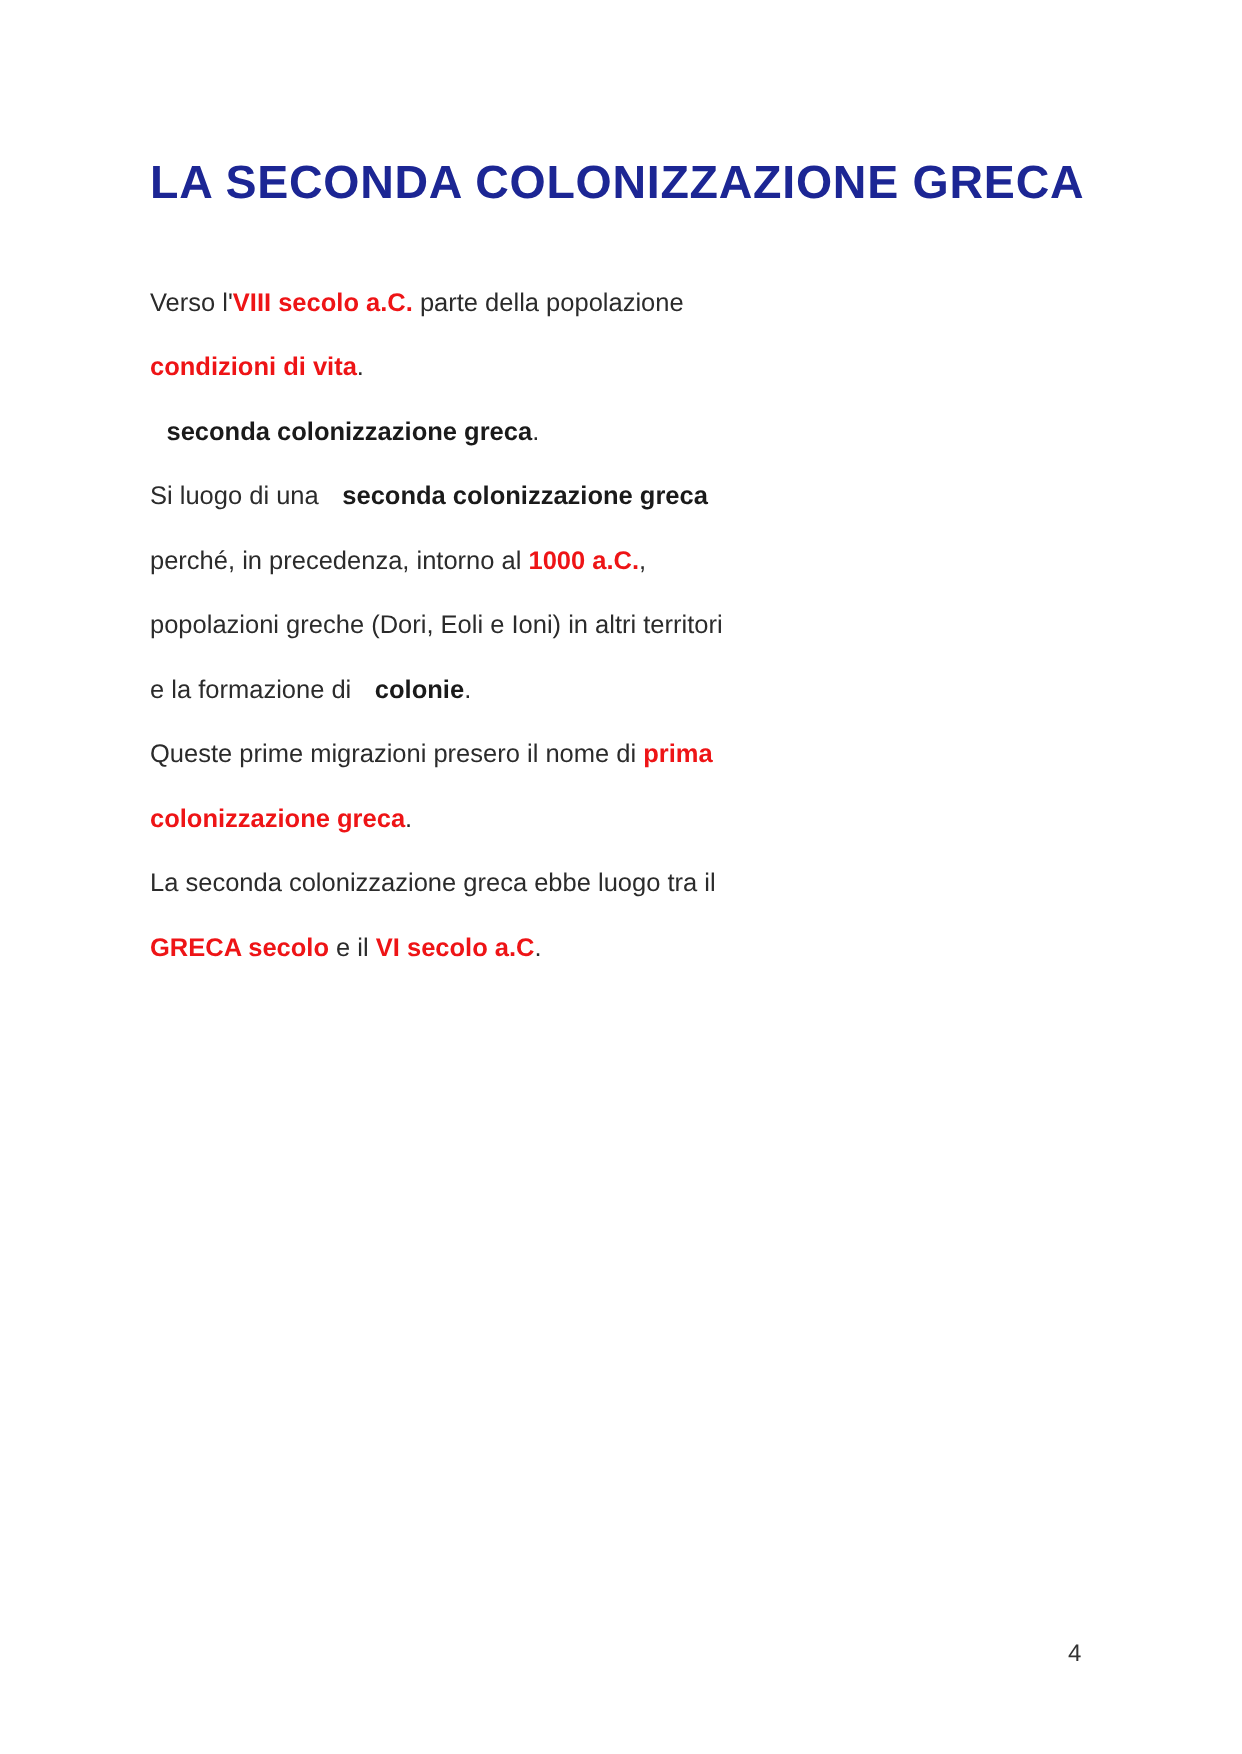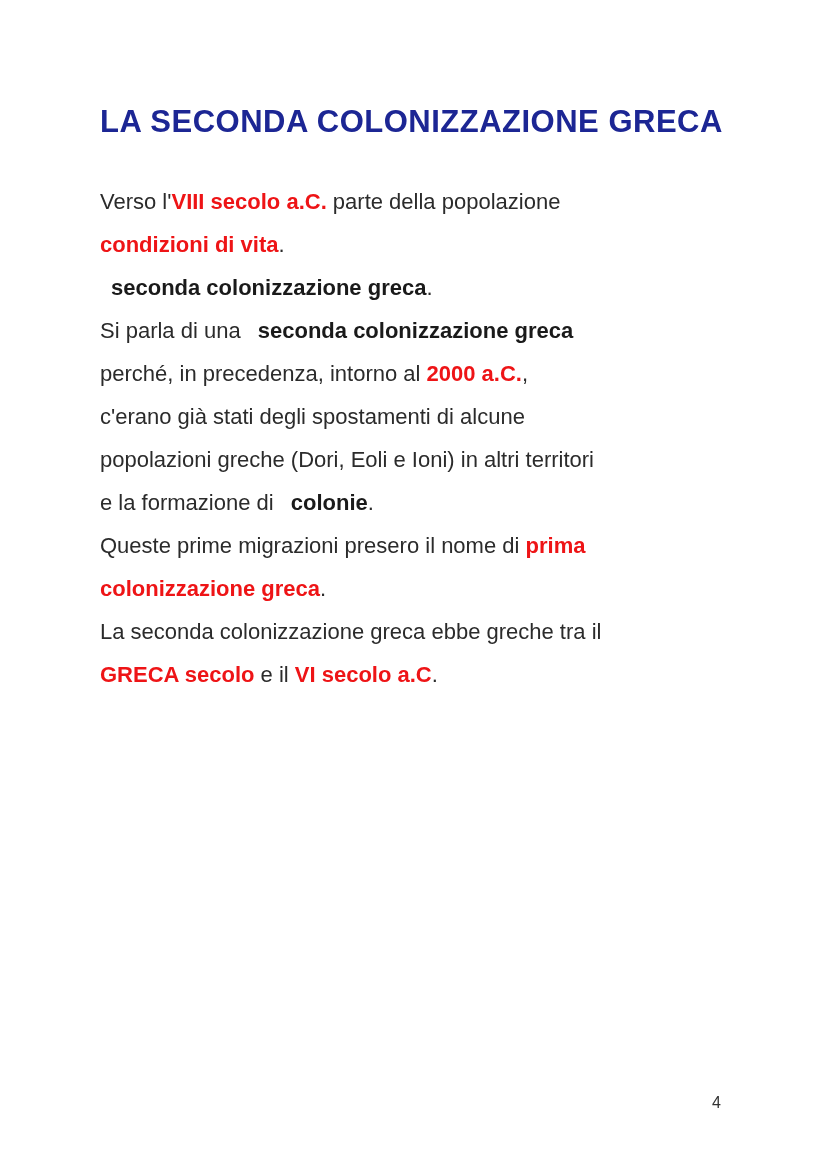--- a/index.html
+++ b/index.html
@@ -25,21 +25,21 @@
     margin: 0 0 40px 0;
     font-size: 31px;
     line-height: 1.15;
     font-weight: 700;
     letter-spacing: 0.5px;
     color: var(--title-blue, #1c2694);
     white-space: nowrap;
   }
   .body-lines p.text-line {
     margin: 0;
-    font-size: 22px;
+    font-size: 17px;
     line-height: 43px;
     color: var(--body-text, #2b2b2b);
     white-space: nowrap;
   }
   .s-normal {
     font-weight: 400;
   }
   .s-bold-black {
     font-weight: 700;
     color: var(--bold-text, #1a1a1a);
@@ -61,25 +61,24 @@
 </head>
 <body>
 
 <div class="page">
   <main class="content">
     <h1 class="page-title">LA SECONDA COLONIZZAZIONE GRECA</h1>
     <div class="body-lines">
         <p class="text-line"><span class="s-normal">Verso l'</span><span class="s-bold-red">VIII secolo a.C.</span><span class="s-normal"> parte della popolazione</span></p>
         <p class="text-line"><span class="s-bold-red">condizioni di vita</span><span class="s-normal">.</span></p>
         <p class="text-line"><span class="s-bold-black">seconda colonizzazione greca</span><span class="s-normal">.</span></p>
-        <p class="text-line"><span class="s-normal">Si parla di una </span><span class="s-bold-black">seconda colonizzazione greca</span></p>
-        <p class="text-line"><span class="s-normal">perché, in precedenza, intorno al </span><span class="s-bold-red">2000 a.C.</span><span class="s-normal">,</span></p>
-        <p class="text-line"><span class="s-normal">c'erano già stati degli spostamenti di alcune</span></p>
+        <p class="text-line"><span class="s-normal">Si luogo di una </span><span class="s-bold-black">seconda colonizzazione greca</span></p>
+        <p class="text-line"><span class="s-normal">perché, in precedenza, intorno al </span><span class="s-bold-red">1000 a.C.</span><span class="s-normal">,</span></p>
         <p class="text-line"><span class="s-normal">popolazioni greche (Dori, Eoli e Ioni) in altri territori</span></p>
         <p class="text-line"><span class="s-normal">e la formazione di </span><span class="s-bold-black">colonie</span><span class="s-normal">.</span></p>
         <p class="text-line"><span class="s-normal">Queste prime migrazioni presero il nome di </span><span class="s-bold-red">prima</span></p>
         <p class="text-line"><span class="s-bold-red">colonizzazione greca</span><span class="s-normal">.</span></p>
-        <p class="text-line"><span class="s-normal">La seconda colonizzazione greca ebbe greche tra il</span></p>
+        <p class="text-line"><span class="s-normal">La seconda colonizzazione greca ebbe luogo tra il</span></p>
         <p class="text-line"><span class="s-bold-red">GRECA secolo</span><span class="s-normal"> e il </span><span class="s-bold-red">VI secolo a.C</span><span class="s-normal">.</span></p>
       </div>
   </main>
   <div class="page-number">4</div>
 </div>
 
 </body></html>

